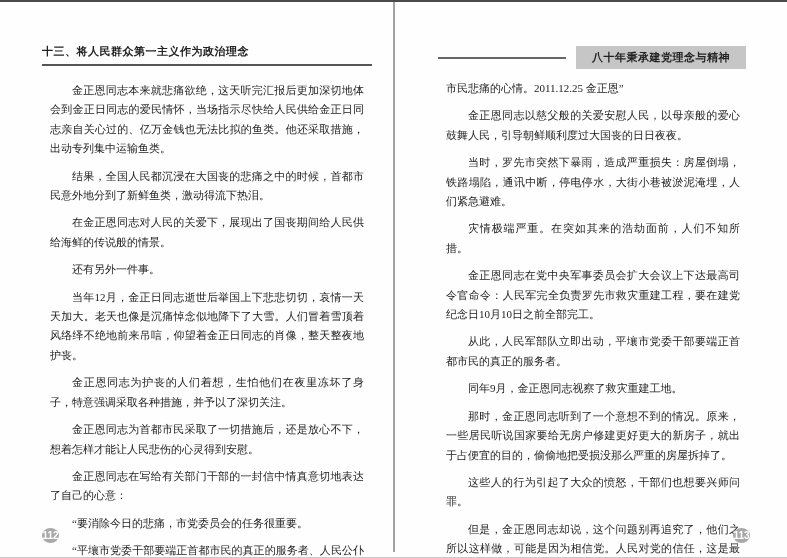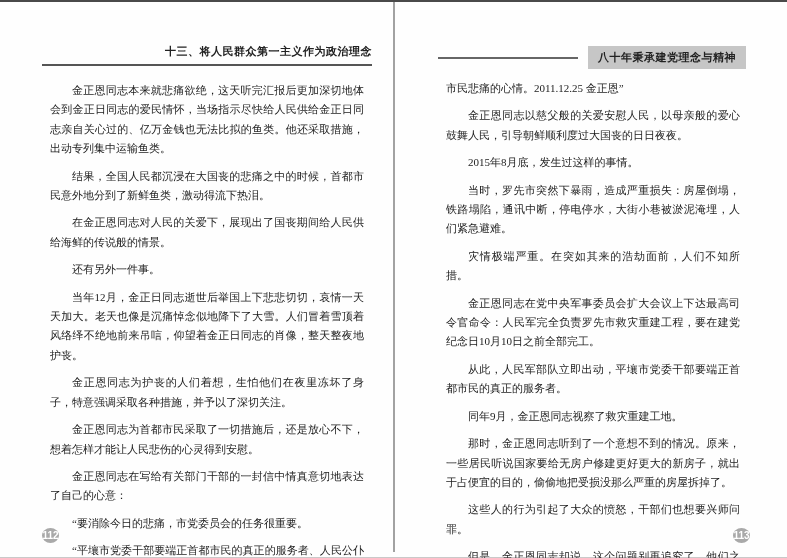--- a/index.html
+++ b/index.html
@@ -25,33 +25,32 @@
     position:absolute;left:393px;top:2px;width:2px;height:550px;
     background:#a2a2a2;
   }
   
   .header-left{
     position:absolute;left:42px;top:44px;width:330px;
     font-size:11px;font-weight:bold;color:#222;
     letter-spacing:0.5px;
     border-bottom:2px solid #555;
     padding-bottom:5px;
-    text-align:right;
   }
   .header-right{
     position:absolute;left:438px;top:46px;width:308px;
     display:flex;align-items:center;
   }
   .header-right .rule{
     flex:1;height:2px;background:#666;margin-right:10px;
   }
   .header-right .box{
     background:#c6c6c6;color:#222;
     font-size:11px;font-weight:bold;letter-spacing:0.5px;
-    padding:4px 10px;
+    padding:4px 16px;
     white-space:nowrap;
   }
   
   .body-col{
     position:absolute;top:73px;
     font-size:11px;line-height:19.4px;color:#1c1c1c;
     text-align:justify;
   }
   .body-col.left{left:42px;width:330px;}
   .body-col.right{left:438px;width:310px;top:71px;}
@@ -101,21 +100,20 @@
   <div class="page-badge left">112</div>
 
   <div class="header-right">
     <div class="rule"></div>
     <div class="box">八十年秉承建党理念与精神</div>
   </div>
 
   <div class="body-col right">
       <p class="no-indent">市民悲痛的心情。2011.12.25 金正恩”</p>
       <p>金正恩同志以慈父般的关爱安慰人民，以母亲般的爱心鼓舞人民，引导朝鲜顺利度过大国丧的日日夜夜。</p>
-      <p>2015年8月底，发生过这样的事情。</p>
       <p>当时，罗先市突然下暴雨，造成严重损失：房屋倒塌，铁路塌陷，通讯中断，停电停水，大街小巷被淤泥淹埋，人们紧急避难。</p>
       <p>灾情极端严重。在突如其来的浩劫面前，人们不知所措。</p>
       <p>金正恩同志在党中央军事委员会扩大会议上下达最高司令官命令：人民军完全负责罗先市救灾重建工程，要在建党纪念日10月10日之前全部完工。</p>
       <p>从此，人民军部队立即出动，平壤市党委干部要端正首都市民的真正的服务者。</p>
       <p>同年9月，金正恩同志视察了救灾重建工地。</p>
       <p>那时，金正恩同志听到了一个意想不到的情况。原来，一些居民听说国家要给无房户修建更好更大的新房子，就出于占便宜的目的，偷偷地把受损没那么严重的房屋拆掉了。</p>
       <p>这些人的行为引起了大众的愤怒，干部们也想要兴师问罪。</p>
       <p>但是，金正恩同志却说，这个问题别再追究了，他们之所以这样做，可能是因为相信党。人民对党的信任，这是最宝贵的，财富中最宝贵的就是人民的信任。</p>
     </div>
 

